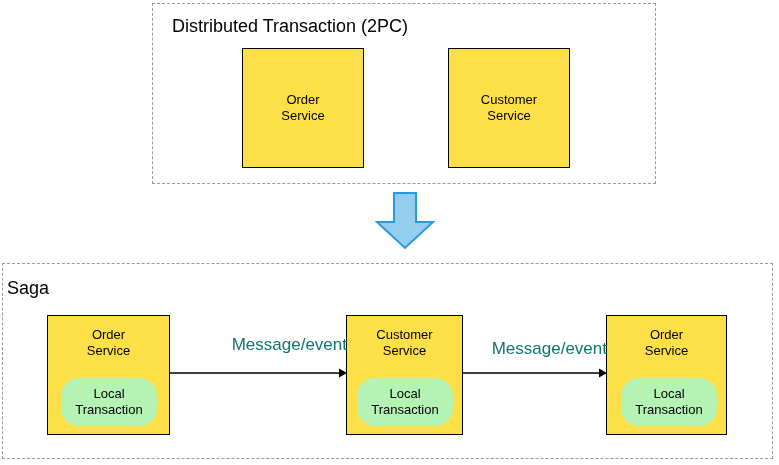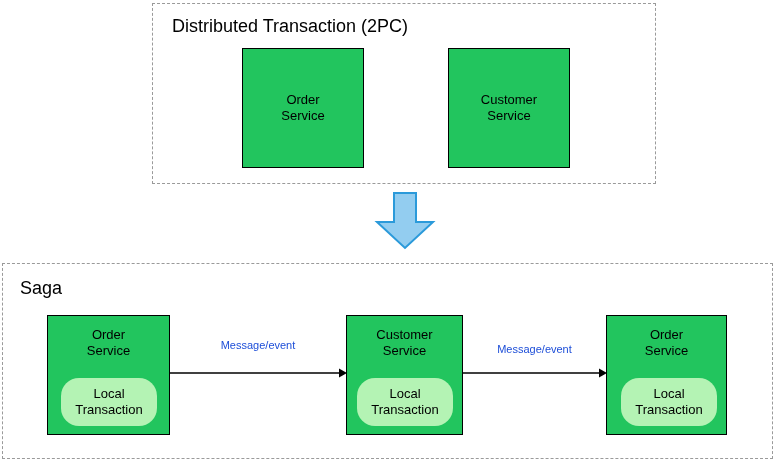--- a/index.html
+++ b/index.html
@@ -47,29 +47,29 @@
     font-size: 18px;
     line-height: 22px;
     color: #000000;
     white-space: nowrap;
   }
   #group-2pc .group-title {
     left: 19px;
     top: 11px;
   }
   #group-saga .group-title {
-    left: 17px;
+    left: 4px;
     top: 13px;
   }
 
   
   .service-box {
     position: absolute;
     border: 1px solid #000000;
-    background: #22c55e;
+    background: #fde047;
     box-sizing: border-box;
   }
   .service-label {
     position: absolute;
     left: 0;
     width: 100%;
     text-align: center;
     font-size: 13px;
     line-height: 16px;
     white-space: pre-line;
@@ -159,25 +159,25 @@
     top: 367px;
     width: 178px;
   }
   #arrow-2 {
     left: 462px;
     top: 367px;
     width: 145px;
   }
   .arrow-label {
     position: absolute;
-    font-size: 11px;
+    font-size: 17px;
     line-height: 16px;
-    text-align: center;
+    text-align: right;
     white-space: nowrap;
-    color: #1d4ed8;
+    color: #0f766e;
   }
   #arrow-label-1 {
     left: 169px;
     top: 337px;
     width: 178px;
   }
   #arrow-label-2 {
     left: 462px;
     top: 341px;
     width: 145px;

